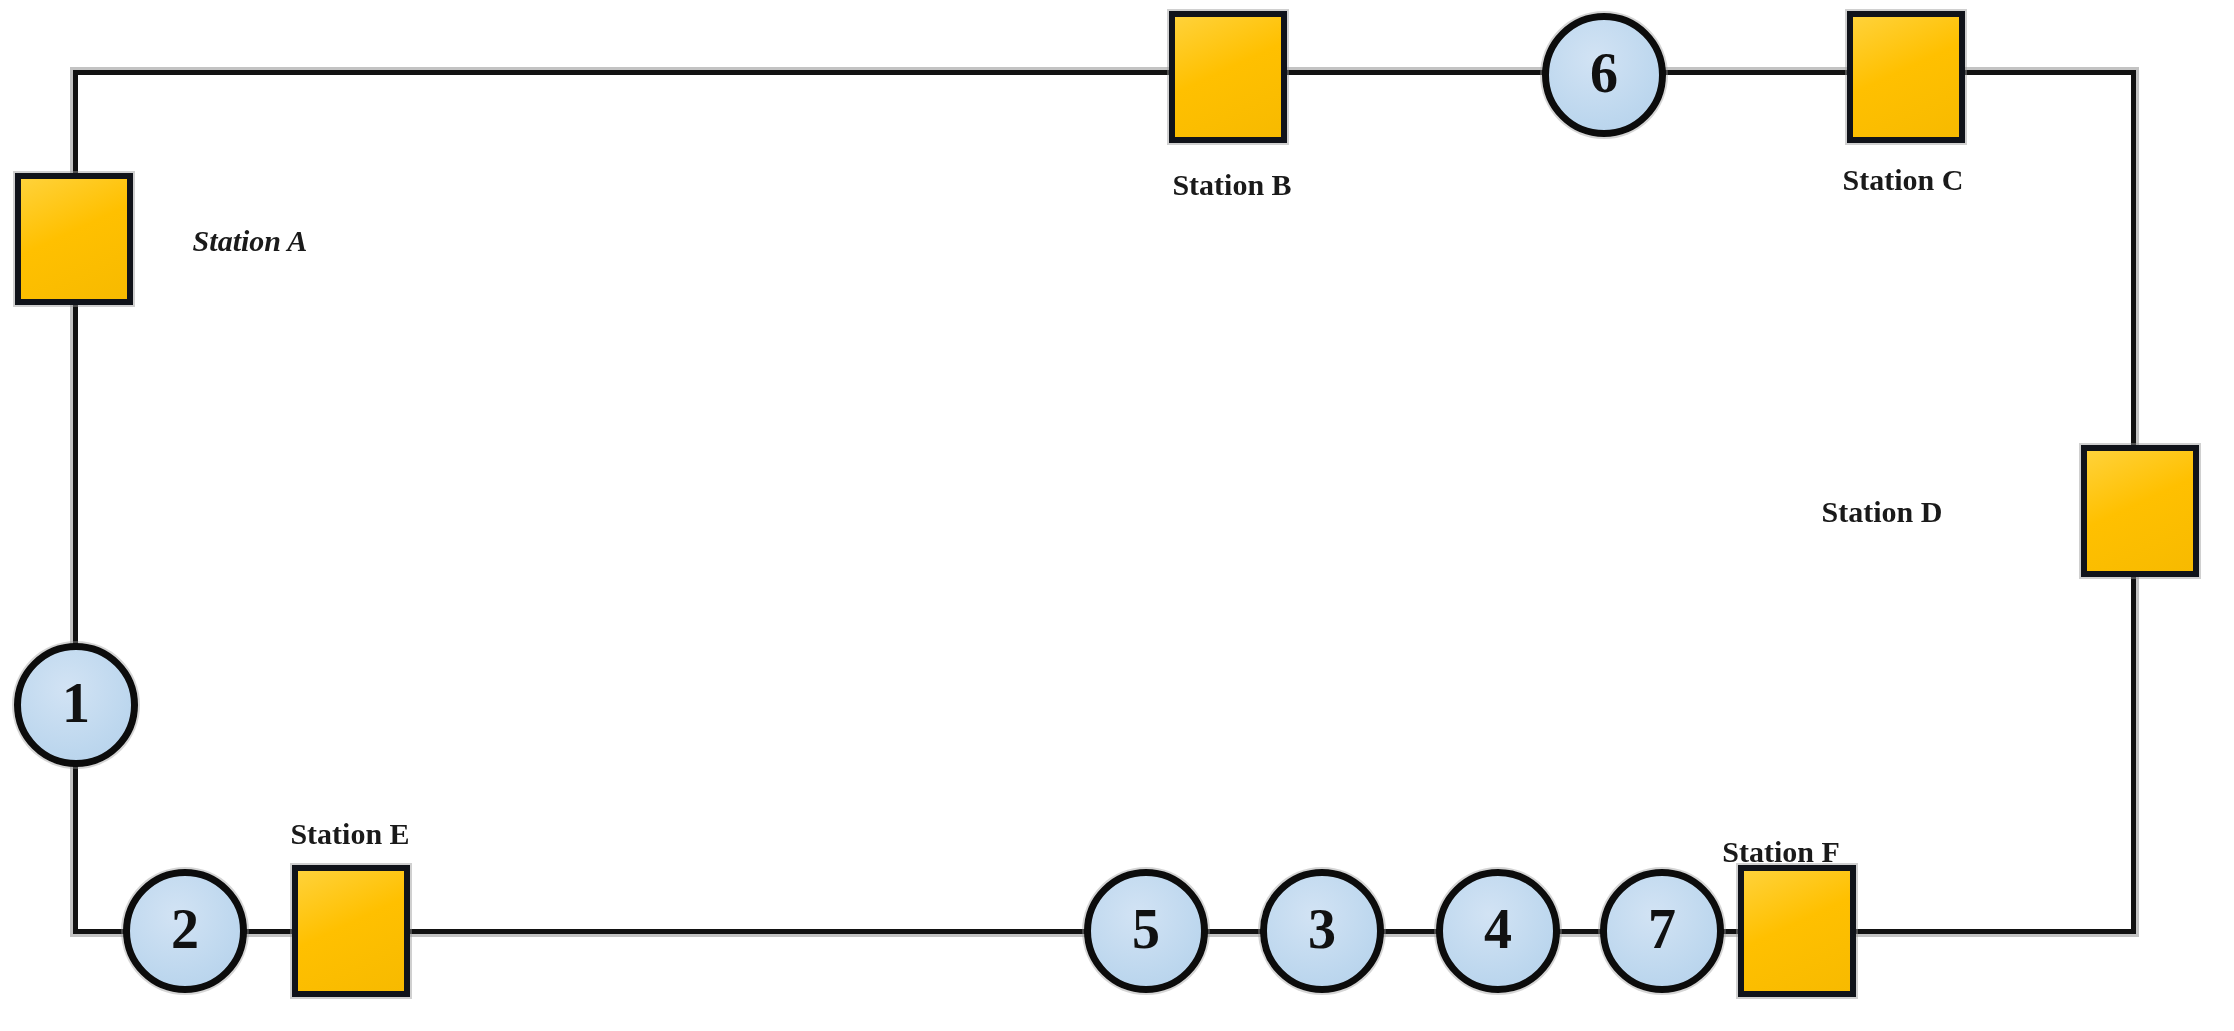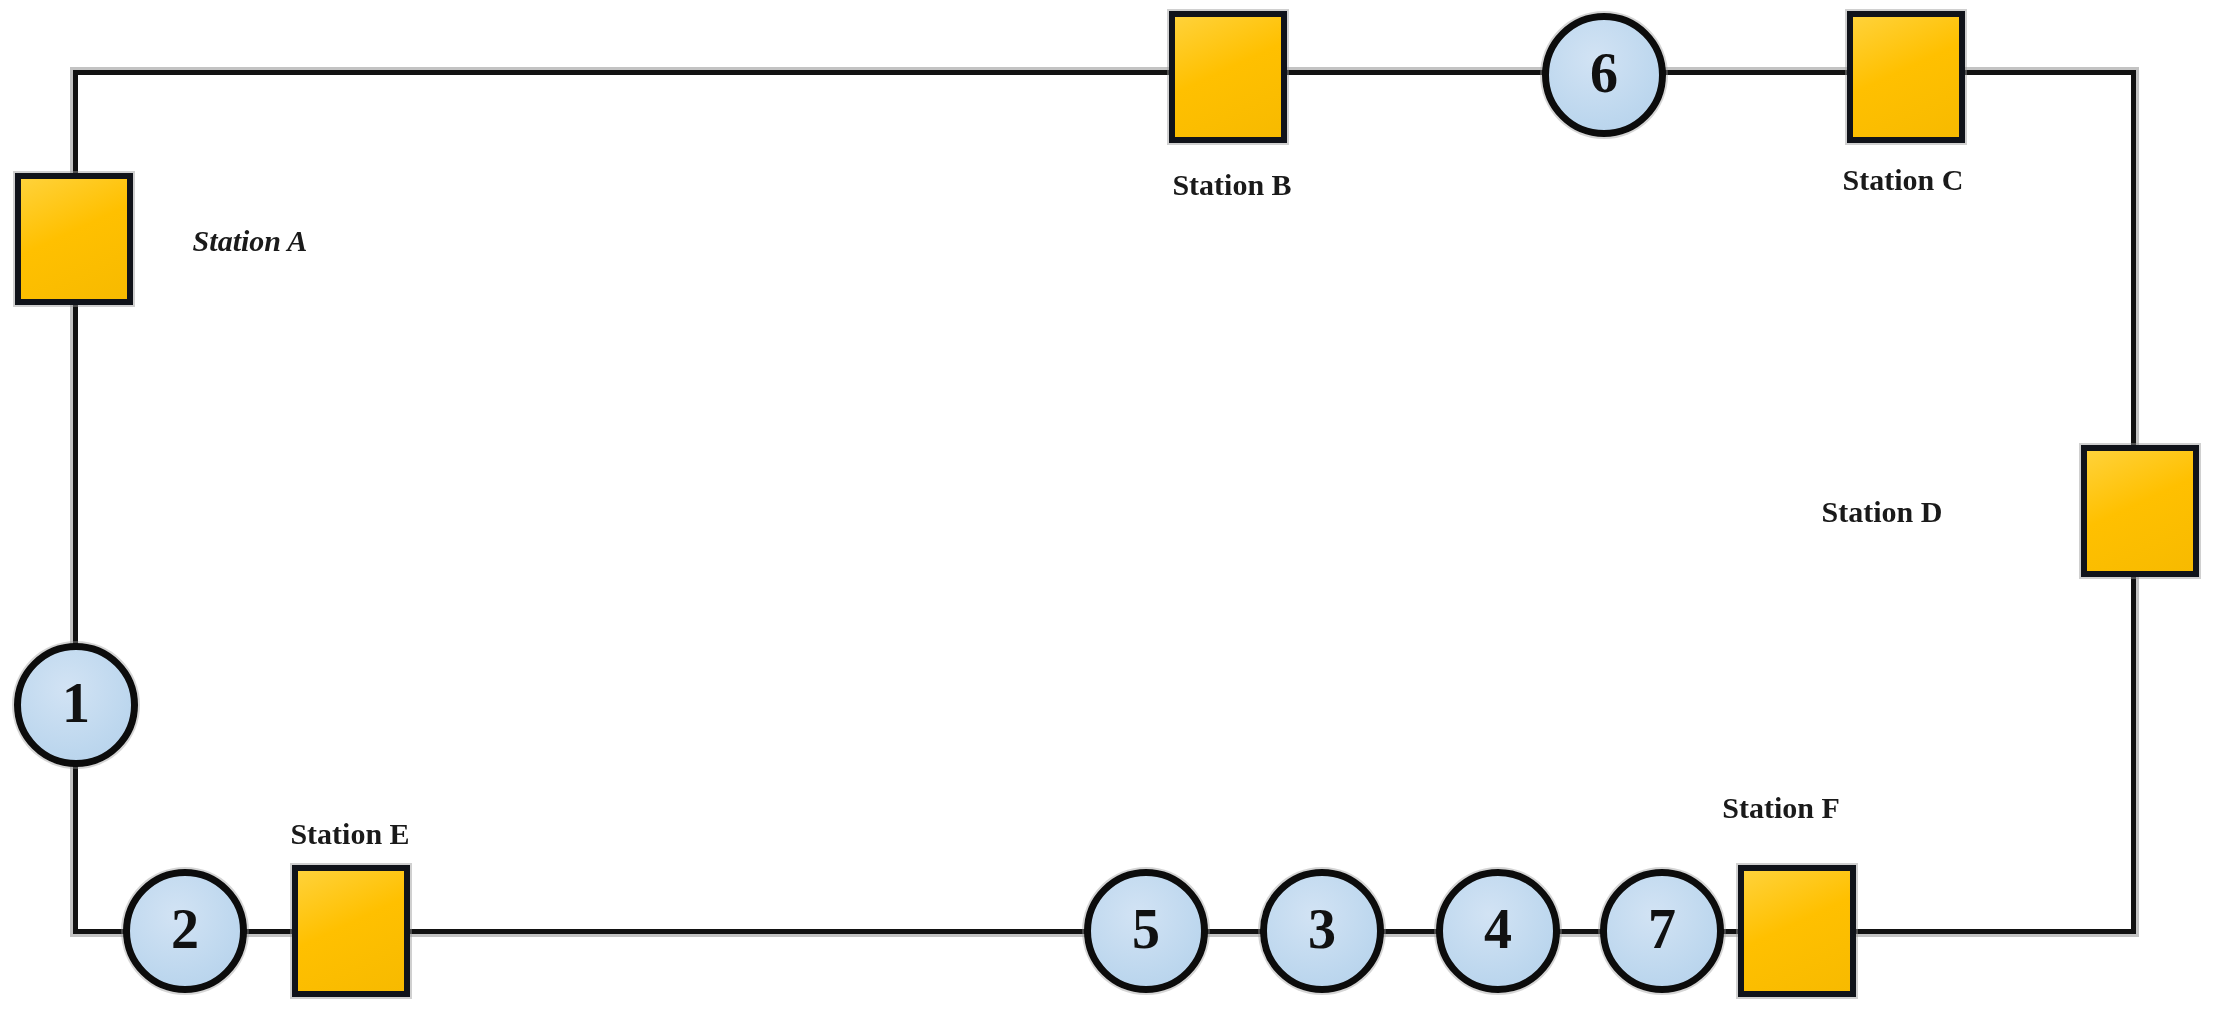--- a/index.html
+++ b/index.html
@@ -82,21 +82,21 @@
   <div class="station" style="left:1847px; top:11px;"></div>
   <div class="station" style="left:2081px; top:445px;"></div>
   <div class="station" style="left:292px;  top:865px;"></div>
   <div class="station" style="left:1738px; top:865px;"></div>
 
   <div class="station-label" style="left:140px;  top:223px;font-style:italic;">Station A</div>
   <div class="station-label" style="left:1122px; top:167px;">Station B</div>
   <div class="station-label" style="left:1793px; top:162px;font-family:Liberation Serif, serif;">Station C</div>
   <div class="station-label" style="left:1772px; top:494px;">Station D</div>
   <div class="station-label" style="left:240px;  top:816px;text-align:center;">Station E</div>
-  <div class="station-label" style="left:1671px; top:790px;">Station F</div>
+  <div class="station-label" style="left:1671px; top:834px;">Station F</div>
 
   <div class="node" style="left:14px;   top:643px;">
     <span class="num">1</span>
   </div>
   <div class="node" style="left:123px;  top:869px;">
     <span class="num">2</span>
   </div>
   <div class="node" style="left:1084px; top:869px;">
     <span class="num">5</span>
   </div>

